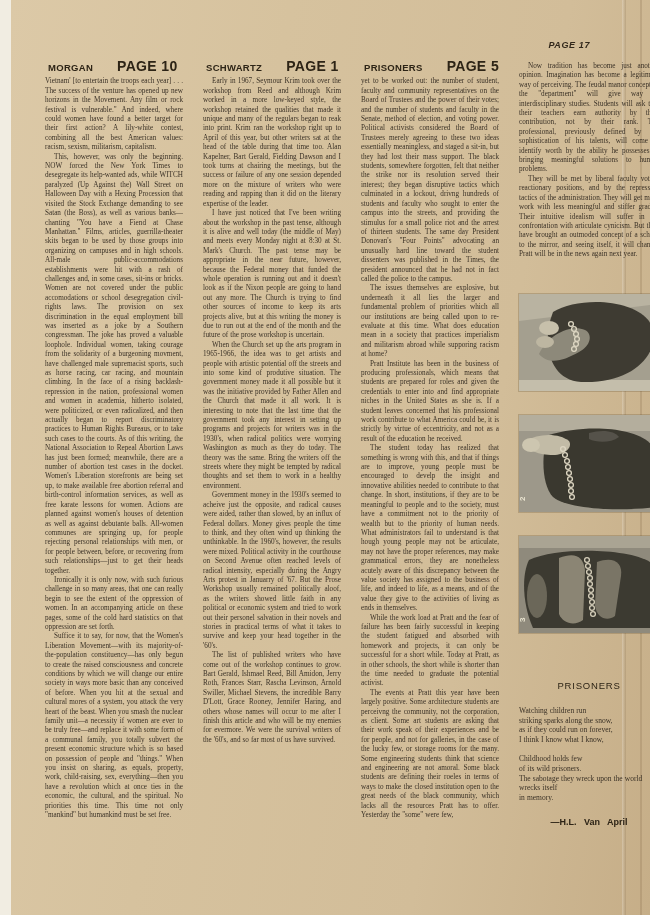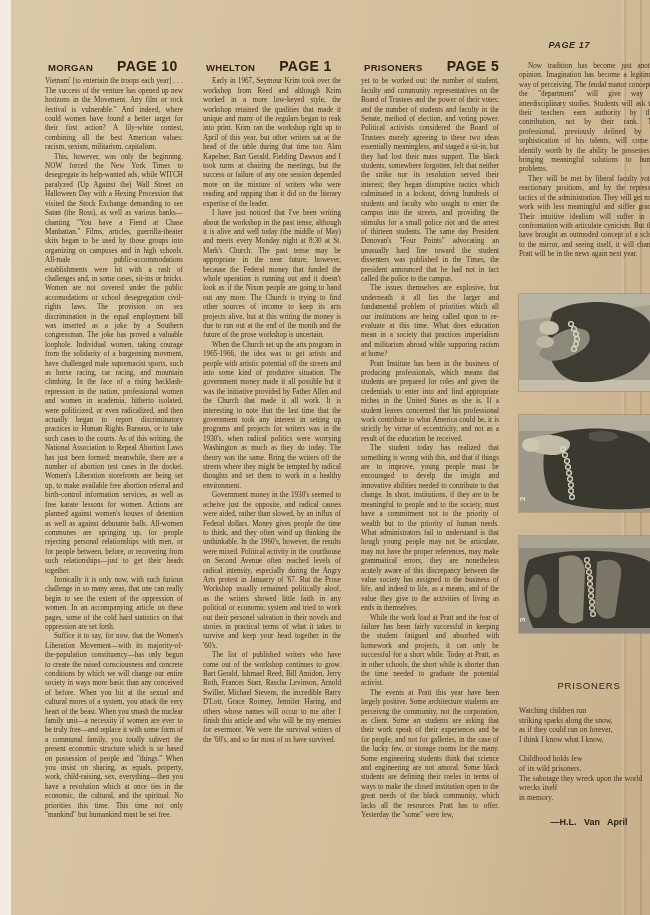--- a/index.html
+++ b/index.html
@@ -78,21 +78,21 @@
         <span class="pg">PAGE 10</span>
       </div>
       <p>Vietnam' [to entertain the troops each year] . . . The success of the venture has opened up new horizons in the Movement. Any film or rock festival is vulnerable." And indeed, where could women have found a better target for their first action? A lily-white contest, combining all the best American values: racism, sexism, militarism, capitalism.</p>
       <p class="ind">This, however, was only the beginning. NOW forced the New York Times to desegregate its help-wanted ads, while WITCH paralyzed (Up Against the) Wall Street on Halloween Day with a Hexing Procession that visited the Stock Exchange demanding to see Satan (the Boss), as well as various banks—chanting "You have a Fiend at Chase Manhattan." Films, articles, guerrilla-theater skits began to be used by those groups into organizing on campuses and in high schools. All-male public-accommodations establishments were hit with a rash of challenges and, in some cases, sit-ins or bricks. Women are not covered under the public accomodations or school desegregation civil-rights laws. The provision on sex discrimination in the equal employment bill was inserted as a joke by a Southern congressman. The joke has proved a valuable loophole. Individual women, taking courage from the solidarity of a burgeoning movment, have challenged male supremacist sports, such as horse racing, car racing, and mountain climbing. In the face of a rising backlash-repression in the nation, professional women and women in academia, hitherto isolated, were politicized, or even radicalized, and then actually began to report discriminatory practices to Human Rights Bureaus, or to take such cases to the courts. As of this writing, the National Association to Repeal Abortion Laws has just been formed; meanwhile, there are a number of abortion test cases in the docket. Women's Liberation storefronts are being set up, to make available free abortion referral and birth-control information services, as well as free karate lessons for women. Actions are planned against women's houses of detention as well as against debutante balls. All-women communes are springing up, for people rejecting personal relationships with men, or for people between, before, or recovering from such relationships—just to get their heads together.</p>
       <p class="ind">Ironically it is only now, with such furious challenge in so many areas, that one can really begin to see the extent of the oppression of women. In an accompanying article on these pages, some of the cold hard statistics on that oppression are set forth.</p>
       <p class="ind">Suffice it to say, for now, that the Women's Liberation Movement—with its majority-of-the-population constituency—has only begun to create the raised consciousness and concrete conditions by which we will change our entire society in ways more basic than any conceived of before. When you hit at the sexual and cultural mores of a system, you attack the very heart of the beast. When you smash the nuclear family unit—a necessity if women are ever to be truly free—and replace it with some form of a communal family, you totally subvert the present economic structure which is so based on possession of people and "things." When you insist on sharing, as equals, property, work, child-raising, sex, everything—then you have a revolution which at once ties in the economic, the cultural, and the spiritual. No priorities this time. This time not only "mankind" but humankind must be set free.</p>
     </div>
 
     <div class="col">
       <div class="col-header">
-        <span>WHELTON</span>
+        <span>SCHWARTZ</span>
         <span class="pg">PAGE 1</span>
       </div>
       <p class="ind">Early in 1967, Seymour Krim took over the workshop from Reed and although Krim worked in a more low-keyed style, the workshop retained the qualities that made it unique and many of the regulars began to reak into print. Krim ran the workshop right up to April of this year, but other writers sat at the head of the table during that time too. Alan Kapelner, Bart Gerald, Fielding Dawson and I took turns at chairing the meetings, but the success or failure of any one session depended more on the mixture of writers who were reading and rapping than it did on the literary expertise of the leader.</p>
       <p class="ind">I have just noticed that I've been writing about the workshop in the past tense, although it is alive and well today (the middle of May) and meets every Monday night at 8:30 at St. Mark's Church. The past tense may be appropriate in the near future, however, because the Federal money that funded the whole operation is running out and it doesn't look as if the Nixon people are going to hand out any more. The Church is trying to find other sources of income to keep its arts projects alive, but at this writing the money is due to run out at the end of the month and the future of the prose workshop is uncertain.</p>
       <p class="ind">When the Church set up the arts program in 1965-1966, the idea was to get artists and people with artistic potential off the streets and into some kind of produtive situation. The government money made it all possible but it was the initiative provided by Father Allen and the Church that made it all work. It is interesting to note that the last time that the government took any interest in setting up programs and projects for writers was in the 1930's, when radical politics were worrying Washington as much as they do today. The theory was the same. Bring the writers off the streets where they might be tempted by radical thoughts and set them to work in a healthy environment.</p>
       <p class="ind">Government money in the 1930's seemed to acheive just the opposite, and radical causes were aided, rather than slowed, by an influx of Federal dollars. Money gives people the time to think, and they often wind up thinking the unthinkable. In the 1960's, however, the results were mixed. Political activity in the courthouse on Second Avenue often reached levels of radical intensity, especially during the Angry Arts protest in Januarry of '67. But the Prose Workshop usually remained politically aloof, as the writers showed little faith in any political or economic system and tried to work out their personel salvation in their novels and stories in practical terms of what it takes to survive and keep your head together in the '60's.</p>
       <p class="ind">The list of published writers who have come out of the workshop continues to grow. Bart Gerald, Ishmael Reed, Bill Amidon, Jerry Roth, Frances Starr, Rascha Levinson, Arnold Swiller, Michael Stevens, the incredible Barry D'Lott, Grace Rooney, Jennifer Haring, and others whose names will occur to me after I finish this article and who will be my enemies for evermore. We were the survival writers of the '60's, and so far most of us have survived.</p>
     </div>
 
     <div class="col">

